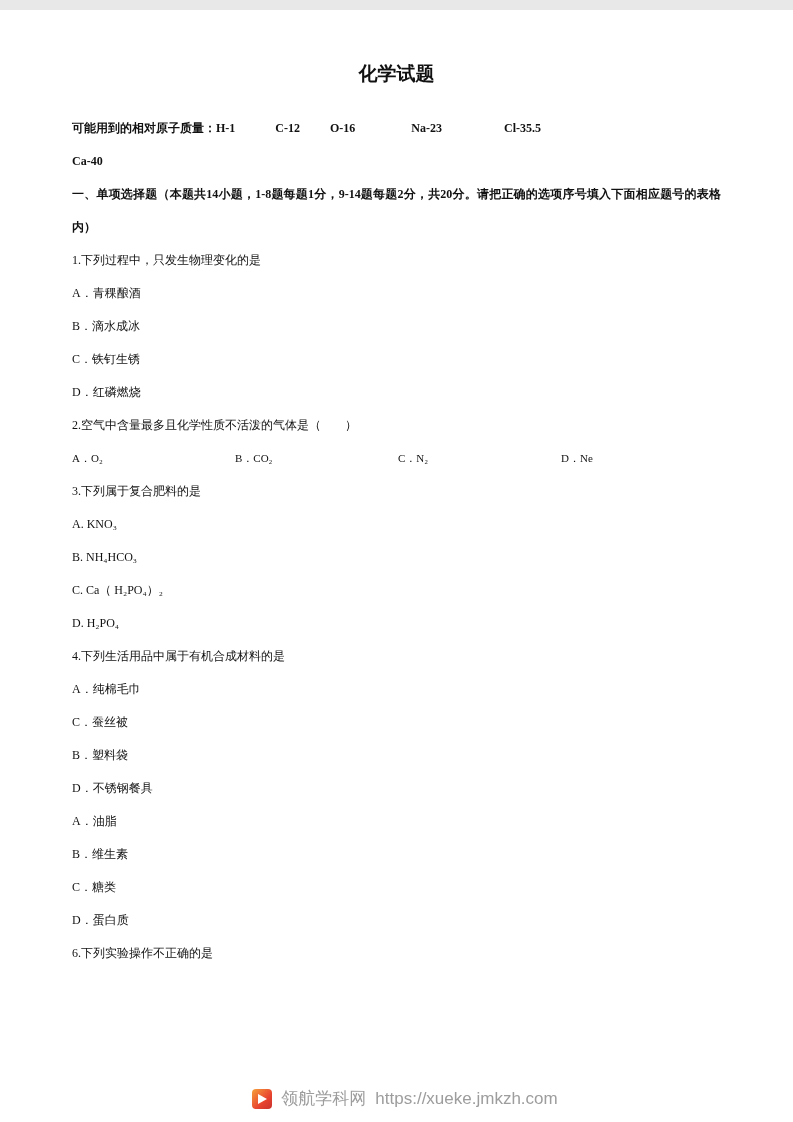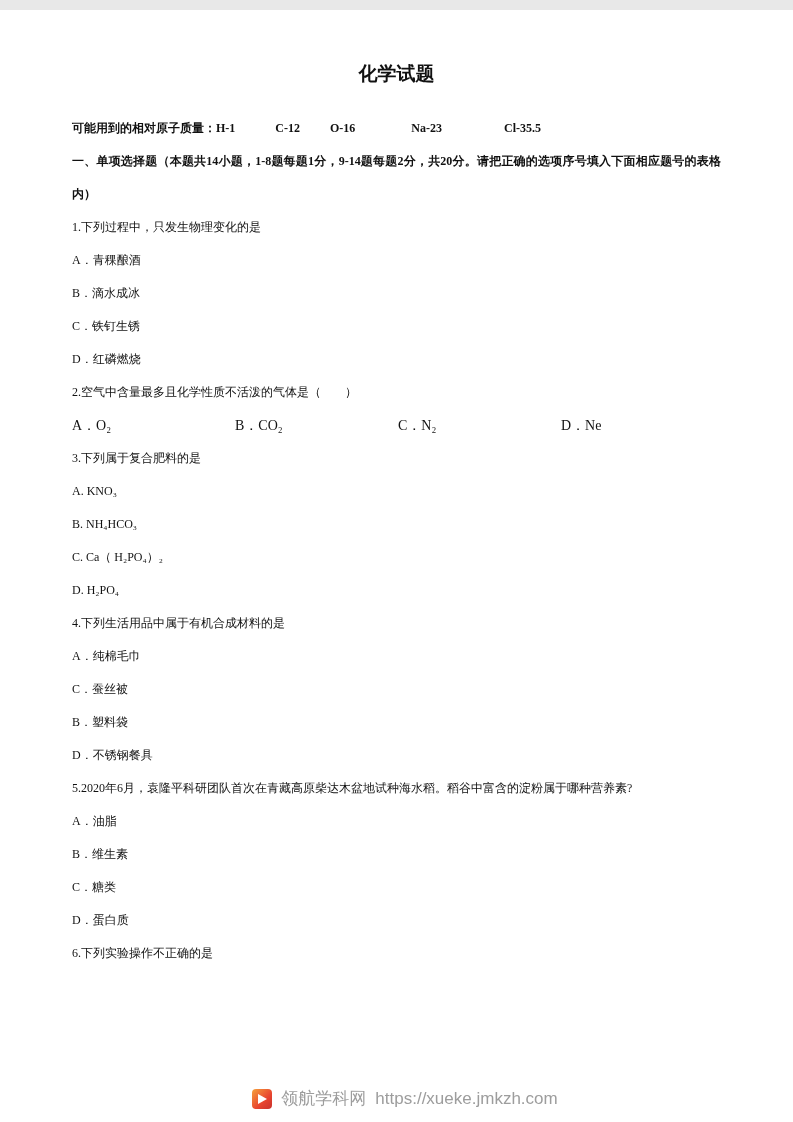--- a/index.html
+++ b/index.html
@@ -14,21 +14,21 @@
     line-height:28px;
   }
   .line{font-size:12px;line-height:33px;margin:0;}
   .bold{font-weight:700;}
   .justify{text-align:justify;}
   .masses span{display:inline-block;}
   .masses .m-gap1{margin-left:40px;}
   .masses .m-gap2{margin-left:30px;}
   .masses .m-gap3{margin-left:56px;}
   .masses .m-gap4{margin-left:62px;}
-  .opt-row{display:flex;font-size:14px;line-height:33px;}
+  .opt-row{display:flex;font-size:11px;line-height:33px;}
   .opt-row .col{width:163px;flex:0 0 auto;}
   .opt-row .col:last-child{width:auto;}
   .question{margin:0;}
   .footer{
     position:absolute;left:17px;right:0;bottom:22px;
     display:flex;justify-content:center;align-items:center;gap:9px;
     font-family:"Liberation Sans","DejaVu Sans",sans-serif;
     color:#9d9d9d;font-size:17px;
   }
   .footer-logo{
@@ -45,20 +45,21 @@
 </head>
 <body>
 
 <div class="page">
   <div class="content">
 
     <h1 class="doc-title">化学试题</h1>
 
     <p class="line bold masses"><span>可能用到的相对原子质量：H-1</span><span class="m-gap1">C-12</span><span class="m-gap2">O-16</span><span class="m-gap3">Na-23</span><span class="m-gap4">Cl-35.5</span></p>
 
+    <p class="line bold">Ca-40</p>
 
     <p class="line bold justify">一、单项选择题（本题共14小题，1-8题每题1分，9-14题每题2分，共20分。请把正确的选项序号填入下面相应题号的表格内）</p>
 
     <div class="question">
       <p class="line">1.下列过程中，只发生物理变化的是</p>
       <p class="line">A．青稞酿酒</p>
       <p class="line">B．滴水成冰</p>
       <p class="line">C．铁钉生锈</p>
       <p class="line">D．红磷燃烧</p>
     </div>
@@ -83,21 +84,20 @@
 
     <div class="question">
       <p class="line">4.下列生活用品中属于有机合成材料的是</p>
       <p class="line">A．纯棉毛巾</p>
       <p class="line">C．蚕丝被</p>
       <p class="line">B．塑料袋</p>
       <p class="line">D．不锈钢餐具</p>
     </div>
 
     <div class="question">
-      <p class="line justify">5.2020年6月，袁隆平科研团队首次在青藏高原柴达木盆地试种海水稻。稻谷中富含的淀粉属于哪种营养素?</p>
       <p class="line">A．油脂</p>
       <p class="line">B．维生素</p>
       <p class="line">C．糖类</p>
       <p class="line">D．蛋白质</p>
     </div>
 
     <div class="question">
       <p class="line">6.下列实验操作不正确的是</p>
     </div>
 

